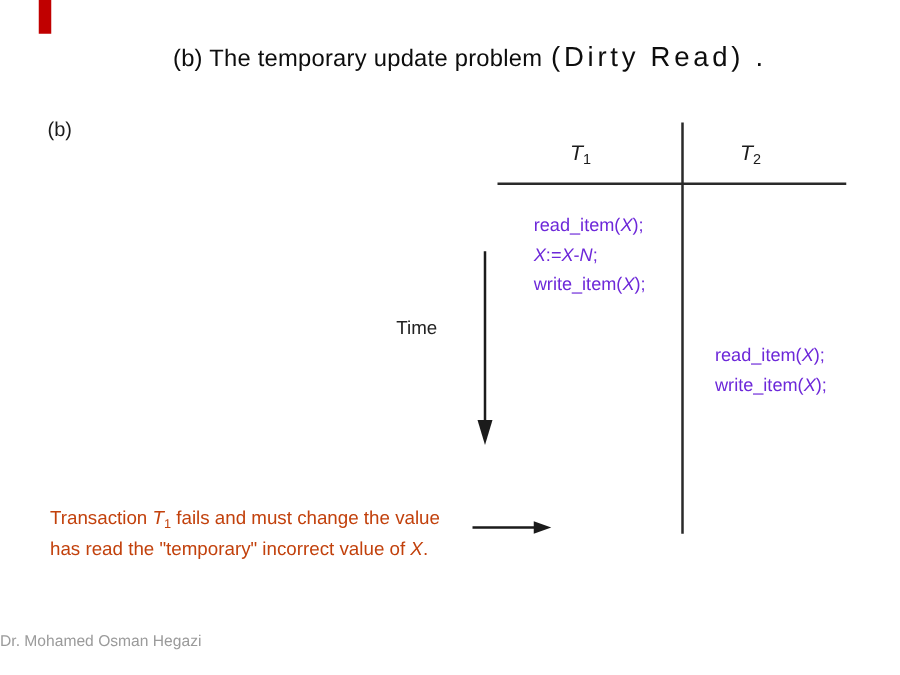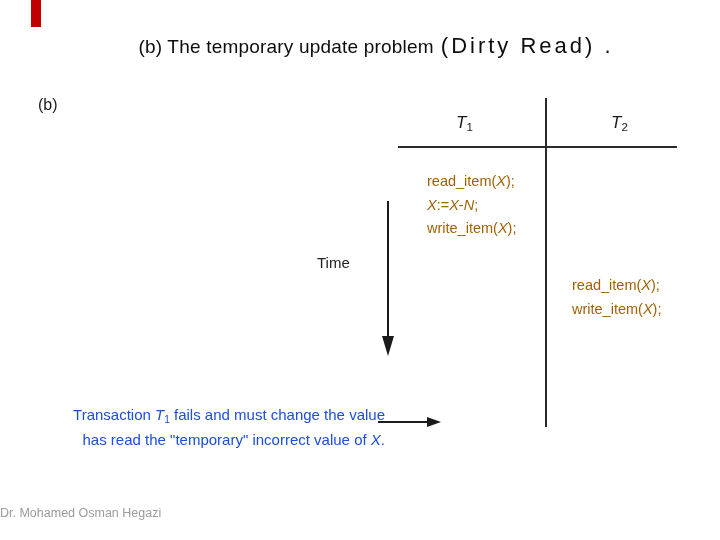--- a/index.html
+++ b/index.html
@@ -35,36 +35,36 @@
   .title .t2 { font-size: 22px; letter-spacing: 3px; margin-left: 7px; }
 
   .fig-label {
     position: absolute;
     left: 38px; top: 96px;
     font-size: 16px;
   }
 
   .col-header { position: absolute; top: 98px; font-size: 17px; margin-top: 15px; }
   .col-header.h1 { left: 456px; }
-  .col-header.h2 { left: 611px; }
+  .col-header.h2 { left: 592px; }
 
   .vline {
     position: absolute;
     left: 545px; top: 98px;
     width: 2px; height: 329px;
     background: #2a2a2a;
   }
   .hline {
     position: absolute;
     left: 398px; top: 146px;
     width: 279px; height: 2px;
     background: #2a2a2a;
   }
 
-  .ops { position: absolute; font-size: 14.5px; line-height: 23.5px; color: #a16207; }
+  .ops { position: absolute; font-size: 14.5px; line-height: 23.5px; color: #6d28d9; }
   .t1ops { left: 427px; top: 170px; }
   .t2ops { left: 572px; top: 274px; }
   .ready { left: 427px; top: 358px; }
 
   .time-label {
     position: absolute;
     left: 317px; top: 254px;
     font-size: 15px;
     color: #222;
   }
@@ -82,22 +82,21 @@
     border-right: 6px solid transparent;
     border-top: 20px solid #1b1b1b;
   }
 
   .caption {
     position: absolute;
     left: 40px; top: 403px;
     width: 345px;
     font-size: 15px;
     line-height: 23px;
-    color: #1d4ed8;
-    text-align: right;
+    color: #c2410c;
   }
 
   .fail-arrow-line {
     position: absolute;
     left: 378px; top: 421px;
     width: 51px; height: 2px;
     background: #1b1b1b;
   }
   .fail-arrow-head {
     position: absolute;

